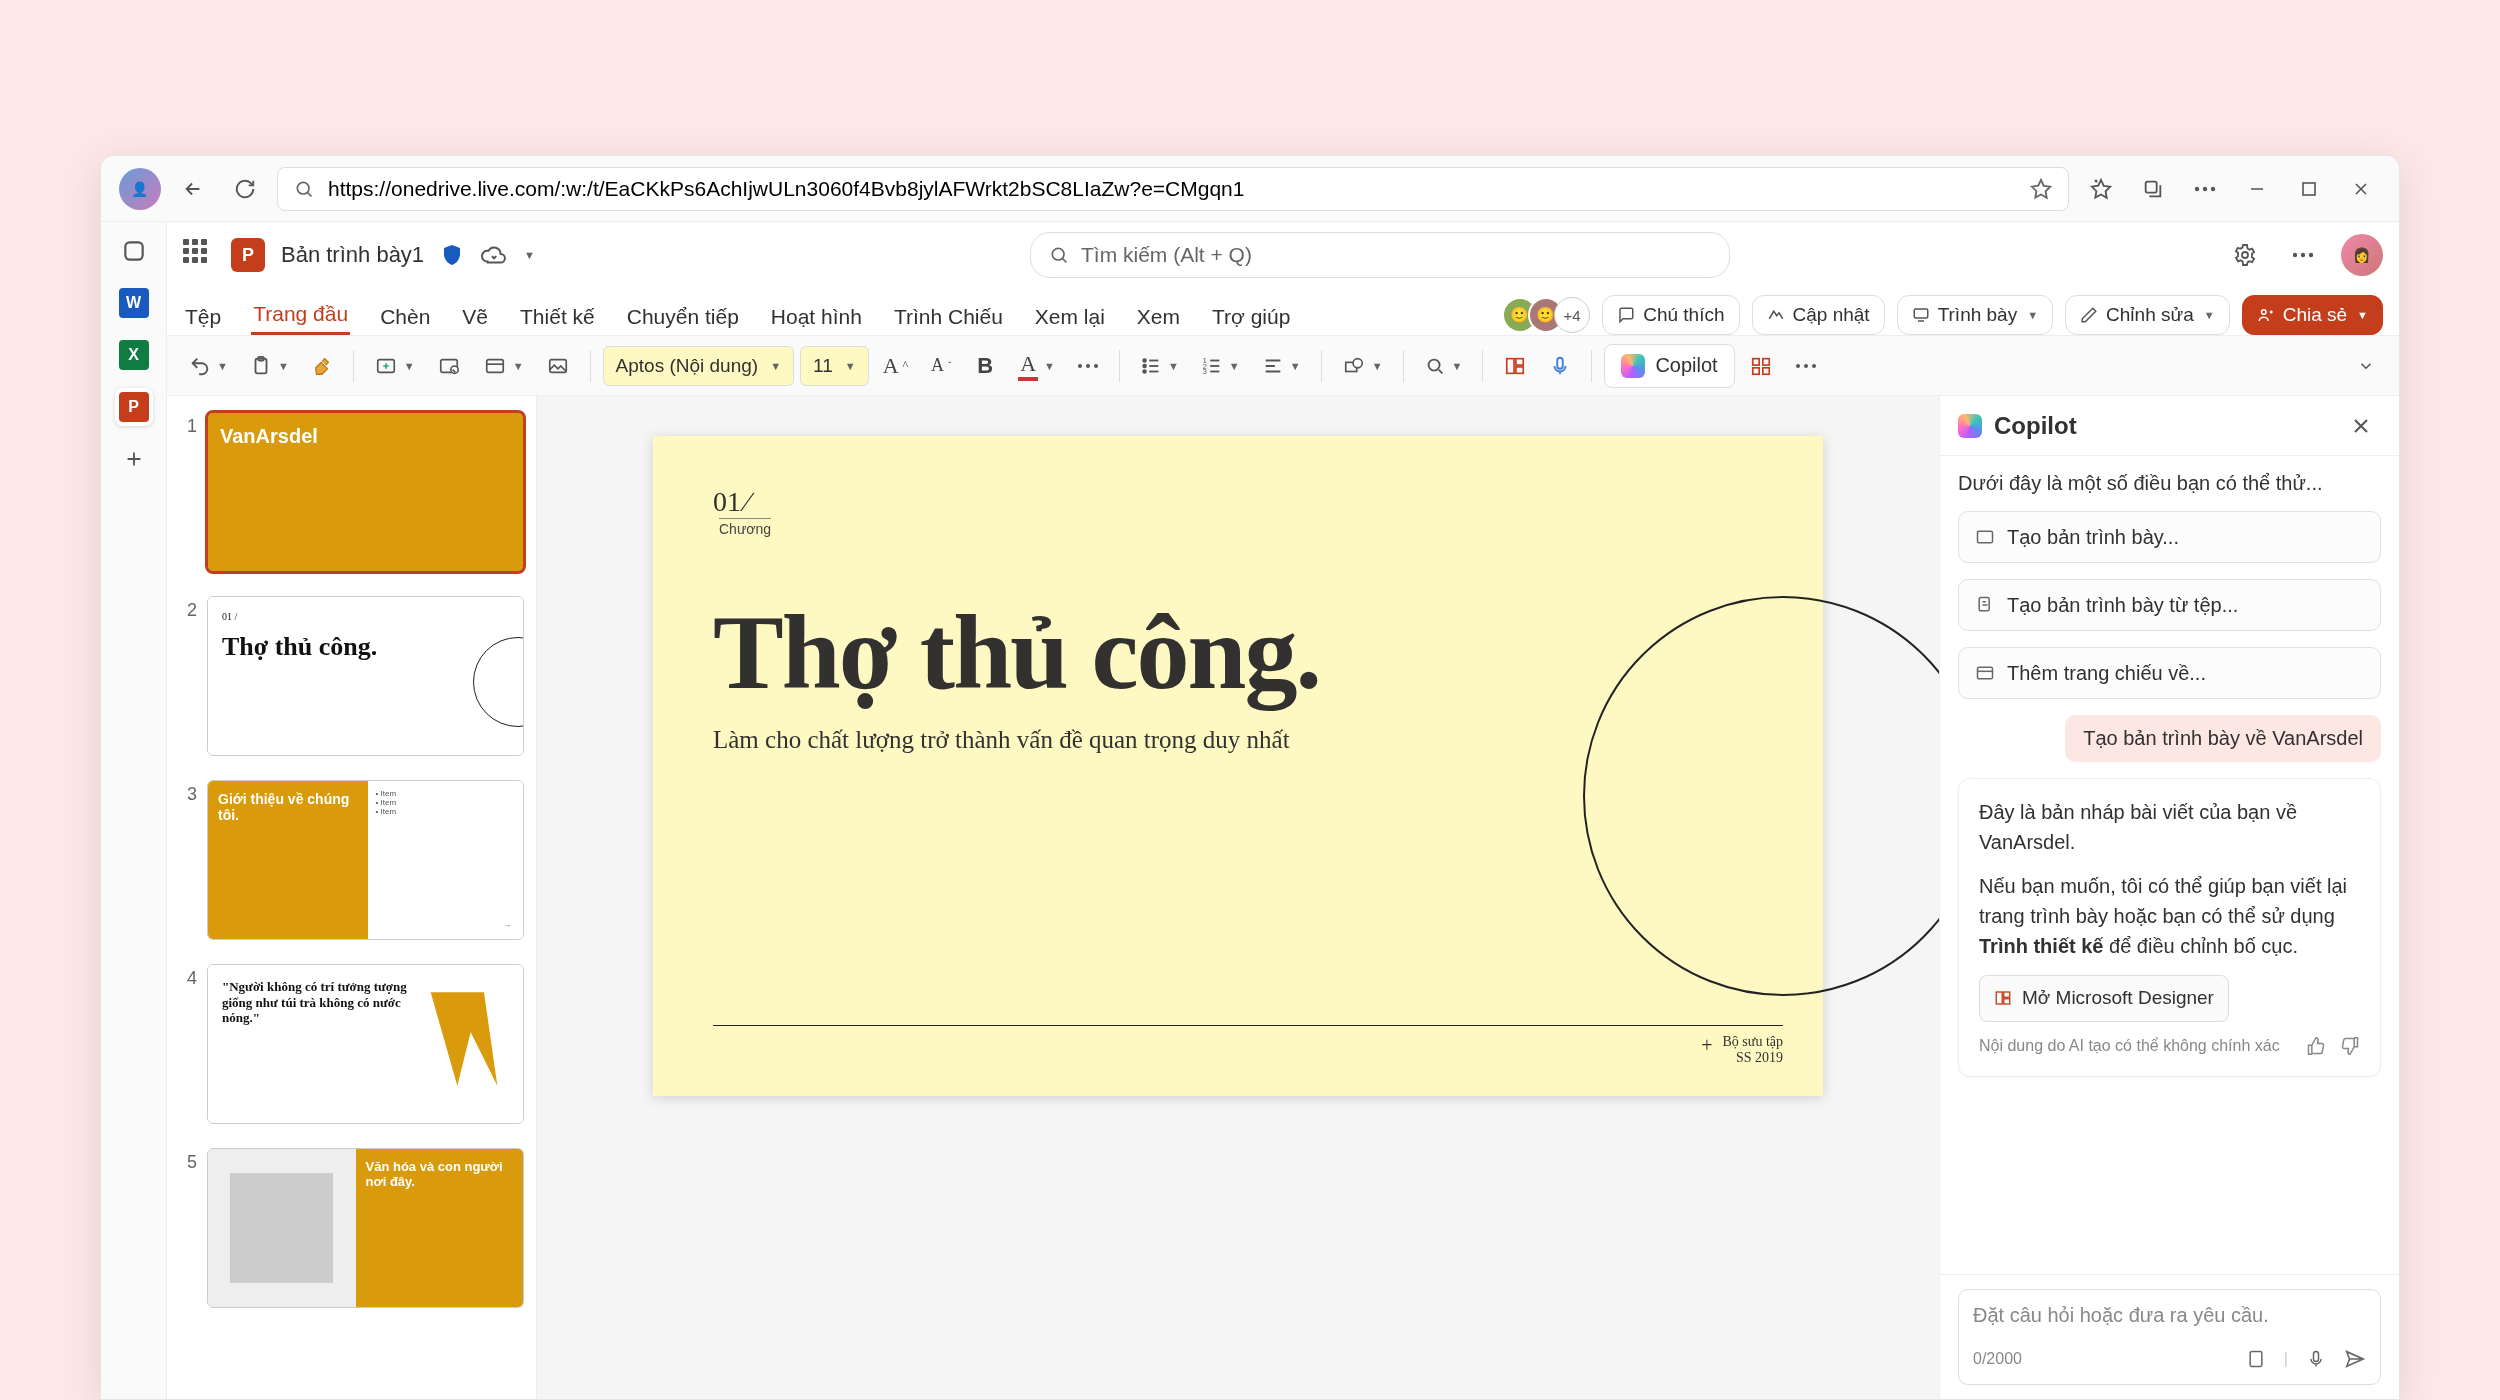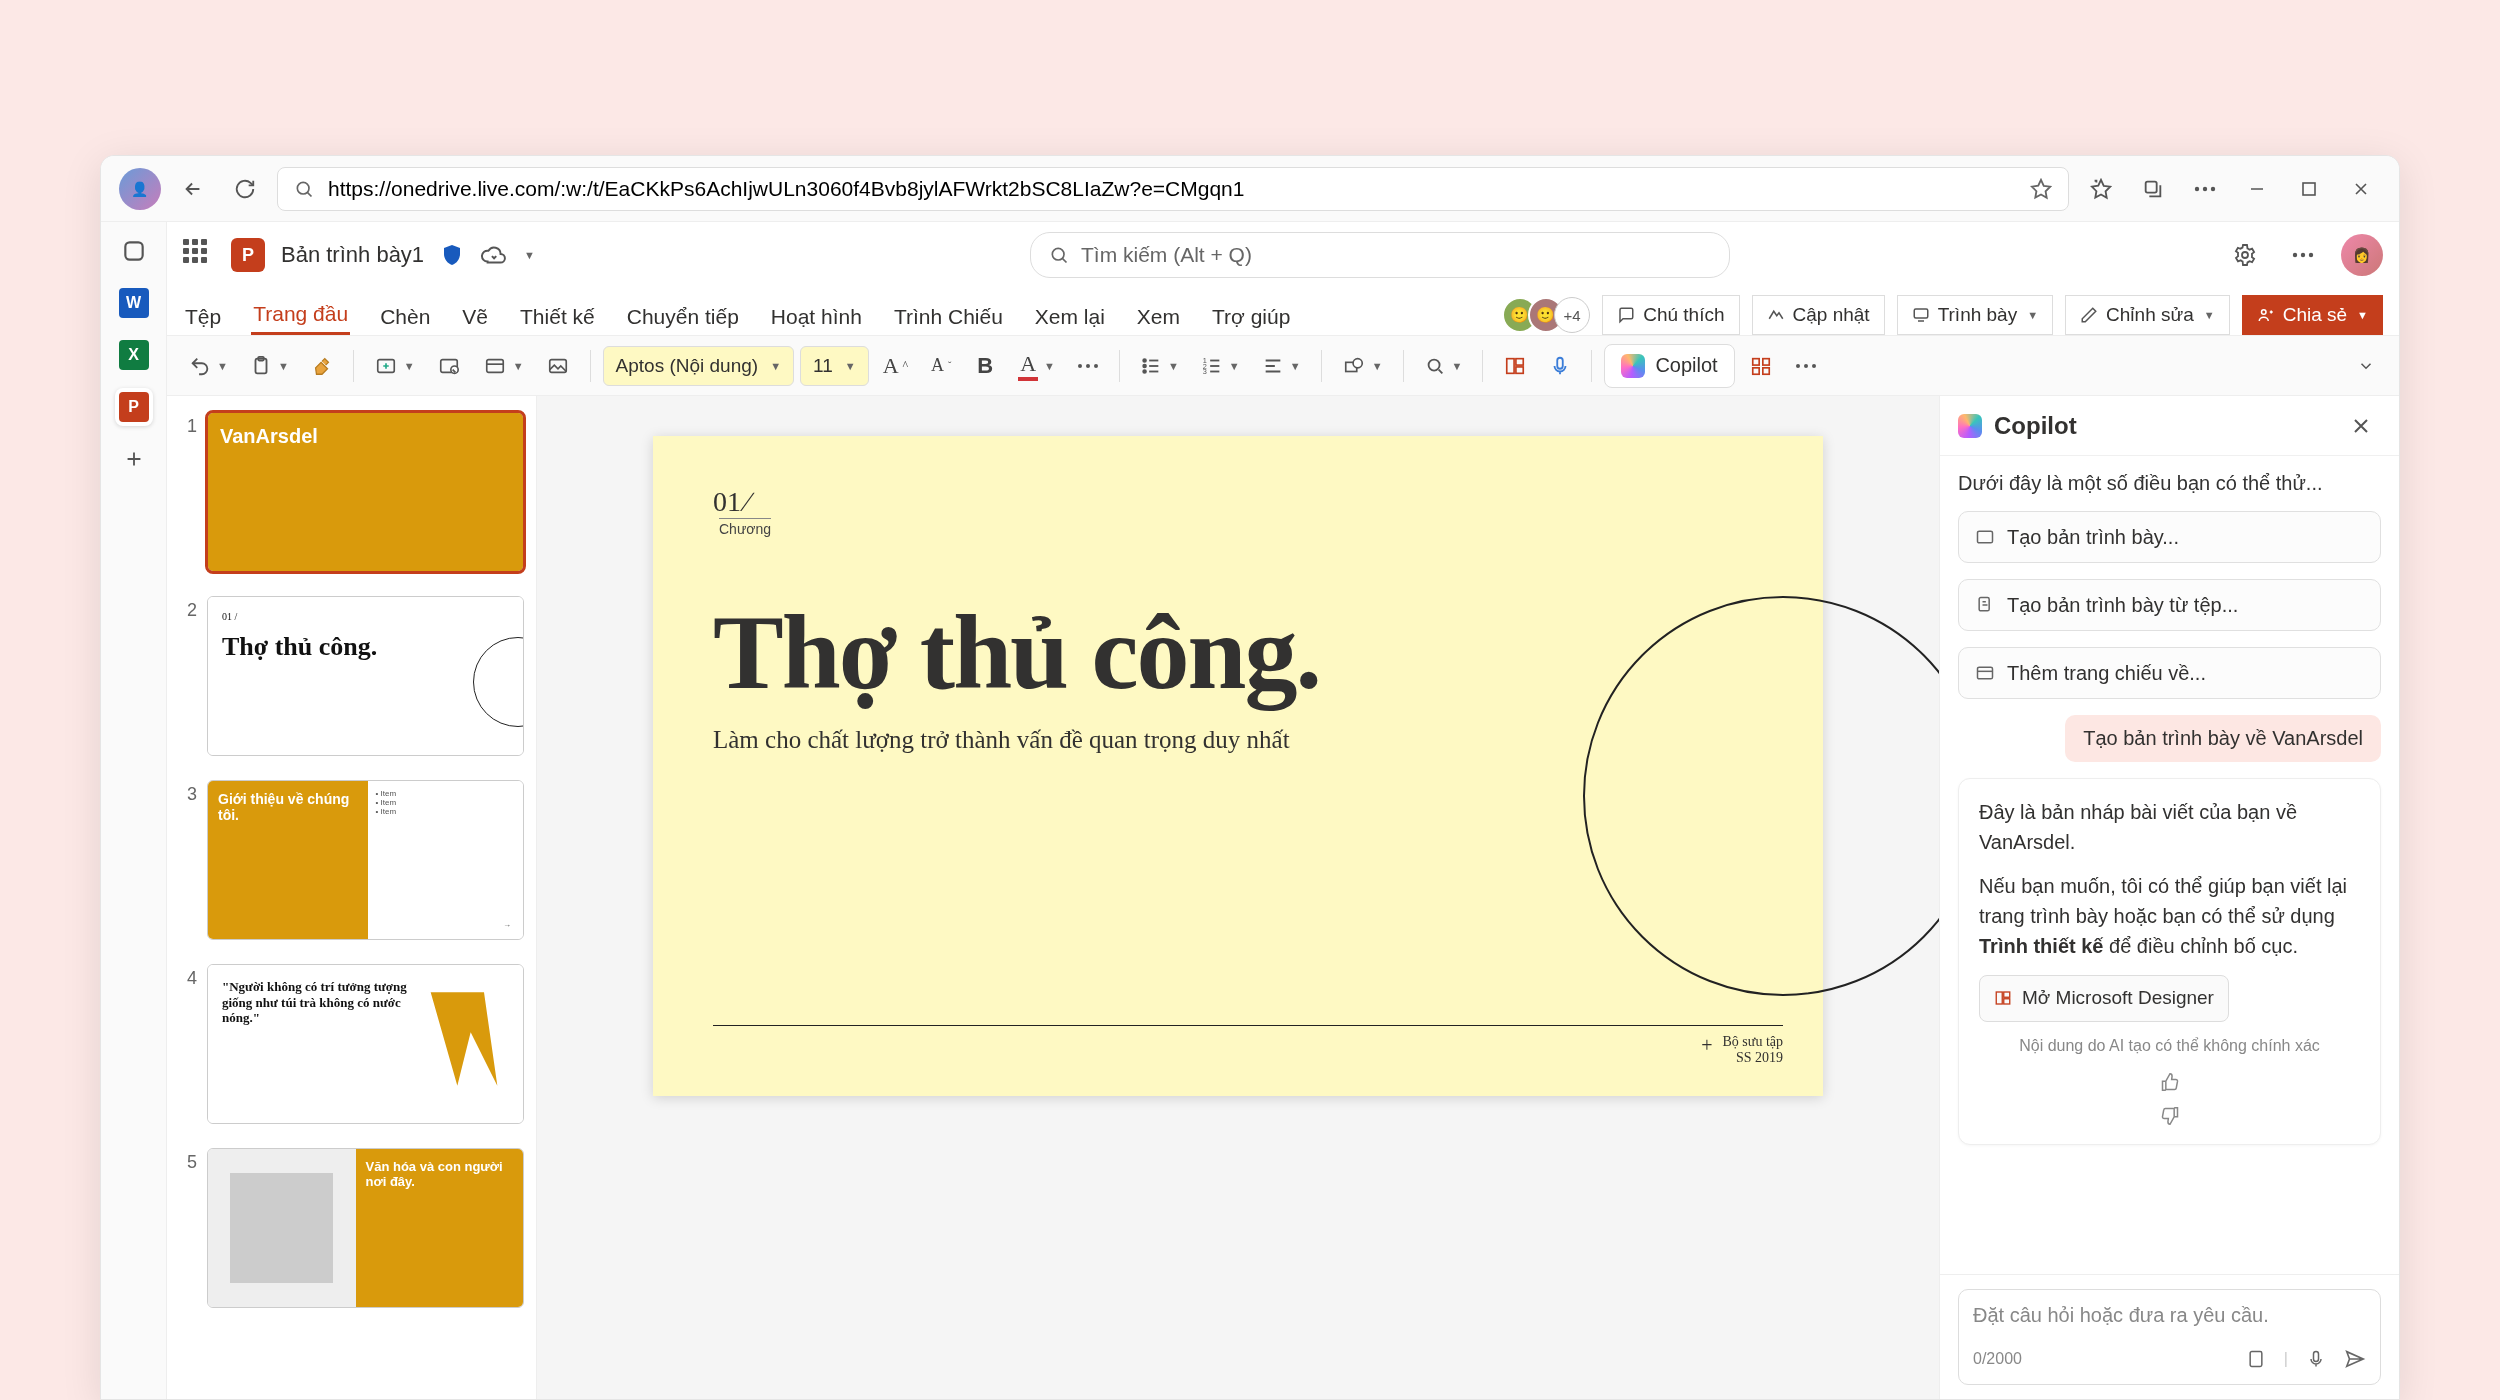--- a/index.html
+++ b/index.html
@@ -57,21 +57,21 @@
   .ppt-logo{width:34px;height:34px;border-radius:6px;background:#c43e1c;color:#fff;display:flex;align-items:center;justify-content:center;font-weight:700;font-size:18px;}
   .doc-title{font-size:22px;}
   .shield{color:#185abd;}
   .search-box { width:700px; height:46px; border:1px solid #ddd; border-radius:20px; display:flex; align-items:center; padding:0 18px; gap:12px; color:#666; margin:0 auto;}
   .title-right{display:flex;align-items:center;gap:18px;}
   
   .ribbon-tabs { height:48px; display:flex; align-items:flex-end; padding:0 16px; gap:28px; border-bottom:1px solid #eee; font-size:21px;}
   .tab { cursor:pointer; padding:6px 2px;}
   .tab.active { color:#c43e1c; border-bottom:3px solid #c43e1c; font-weight:500;}
   .ribbon-right{margin-left:auto;display:flex;align-items:center;gap:12px;}
-  .pill-btn{height:40px;border:1px solid #ddd;border-radius:0;display:flex;align-items:center;padding:0 14px;gap:8px;cursor:pointer;background:#fff;font-size:19px;}
+  .pill-btn{height:40px;border:1px solid #ddd;border-radius:12px;display:flex;align-items:center;padding:0 14px;gap:8px;cursor:pointer;background:#fff;font-size:19px;}
   .pill-btn.red{background:#c43e1c;color:#fff;border-color:#c43e1c;}
   .face{width:36px;height:36px;border-radius:50%;background:#777;border:2px solid #fff;display:inline-flex;align-items:center;justify-content:center;color:#fff;font-size:15px;}
   
   .toolbar { height:60px; border-bottom:1px solid #eee; display:flex; align-items:center; padding:0 14px; gap:6px; background:#fafafa;}
   .tbtn{height:42px;min-width:38px;border-radius:6px;display:flex;align-items:center;justify-content:center;gap:4px;padding:0 8px;cursor:pointer;color:#444;}
   .tsep{width:1px;height:32px;background:#ddd;margin:0 6px;}
   .font-select{border:1px solid #ddd;border-radius:6px;height:40px;padding:0 12px;display:flex;align-items:center;gap:10px;background:#fef9c3;font-size:19px;}
   .copilot-btn{border:1px solid #ddd;border-radius:8px;height:44px;padding:0 16px;display:flex;align-items:center;gap:10px;background:#fff;font-size:20px;cursor:pointer;}
   .copilot-logo{width:24px;height:24px;border-radius:6px;background:conic-gradient(from 45deg,#39c5bb,#5b8def,#b65cff,#ff6ec4,#ffb86c,#39c5bb);}
   
@@ -92,21 +92,21 @@
   
   .copilot-pane{width:460px;border-left:1px solid #eee;display:flex;flex-direction:column;background:#fff;}
   .cp-header{height:60px;display:flex;align-items:center;padding:0 18px;gap:12px;border-bottom:1px solid #f0f0f0;}
   .cp-title{font-size:24px;font-weight:600;}
   .cp-body{flex:1;padding:16px 18px;overflow-y:auto;display:flex;flex-direction:column;gap:16px;}
   .cp-hint{font-size:20px;color:#333;}
   .cp-sugg{border:1px solid #e0e0e0;border-radius:10px;height:52px;display:flex;align-items:center;gap:12px;padding:0 16px;cursor:pointer;font-size:20px;background:#fcfcfc;}
   .cp-user{align-self:flex-end;background:#fde7e3;border-radius:10px;padding:12px 18px;font-size:20px;}
   .cp-msg{border:1px solid #eee;border-radius:12px;padding:18px 20px;font-size:20px;line-height:1.5;background:#fff;box-shadow:0 1px 3px rgba(0,0,0,0.04);}
   .cp-action{display:inline-flex;border:1px solid #ddd;border-radius:8px;padding:8px 14px;gap:10px;align-items:center;margin-top:14px;cursor:pointer;background:#fafafa;font-size:19px;}
-  .cp-disc{font-size:16px;color:#888;margin-top:12px;display:flex;align-items:center;gap:14px;flex-direction:column;}
+  .cp-disc{font-size:16px;color:#888;margin-top:12px;display:flex;align-items:center;gap:14px;}
   .cp-input{border-top:1px solid #eee;padding:14px 18px;}
   .cp-box{border:1px solid #ddd;border-radius:10px;padding:14px;min-height:96px;display:flex;flex-direction:column;}
   .cp-ph{color:#888;font-size:20px;flex:1;}
   .cp-foot{display:flex;align-items:center;justify-content:space-between;color:#888;font-size:16px;margin-top:10px;}
   .caret{font-size:11px;color:#666;margin-left:2px;}
   svg{display:block;}
   
   .mini-gold{background:#d99a0c;color:#fff;padding:12px;height:100%;}
   .mini-white{background:#fff;color:#111;padding:14px;height:100%;font-family:Georgia,serif;}
 </style>

